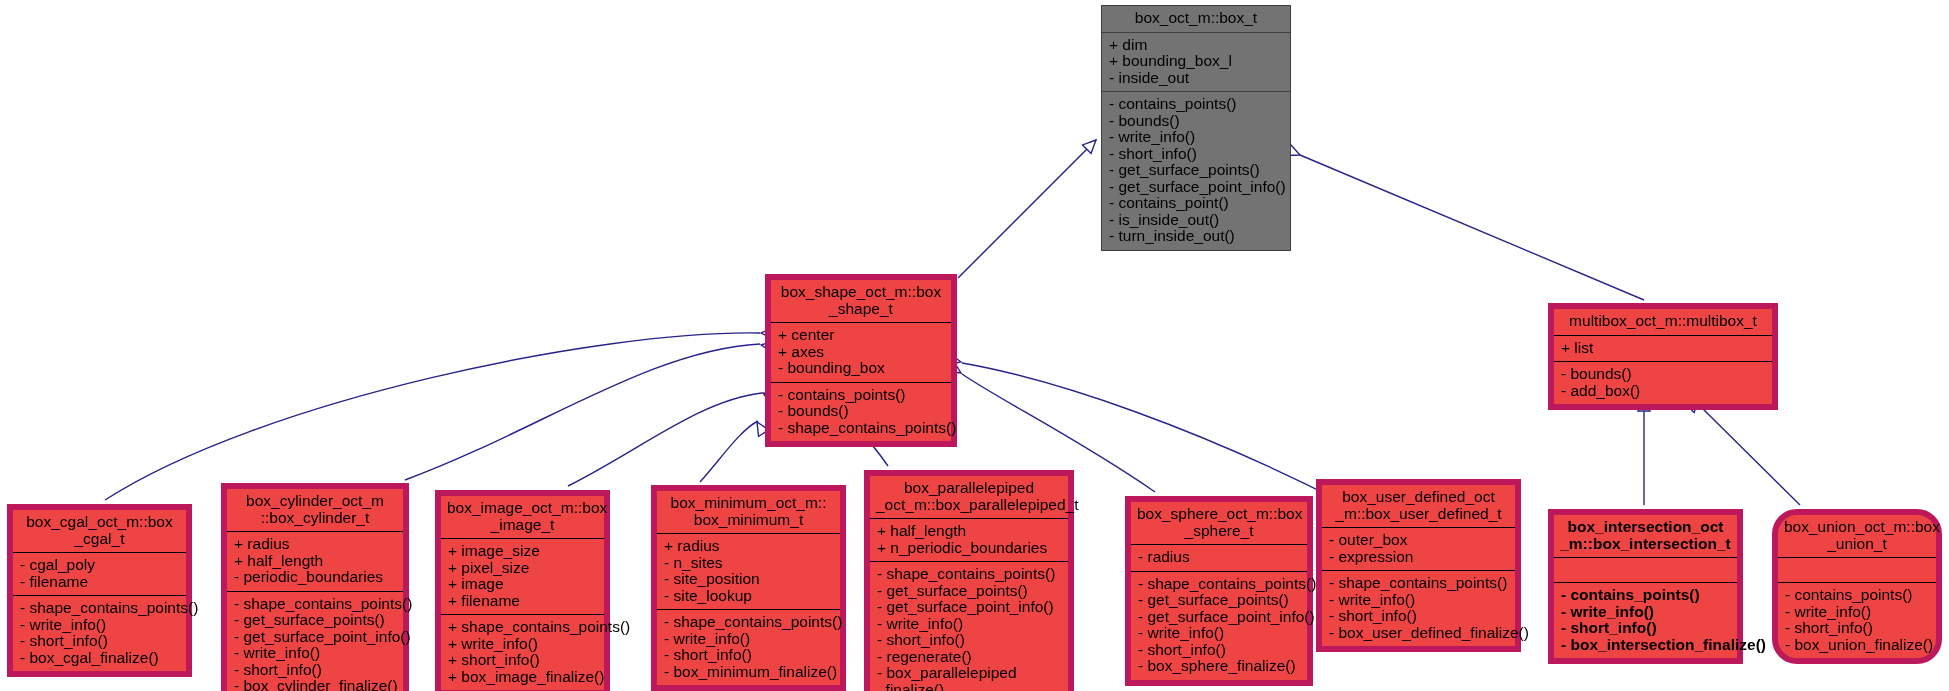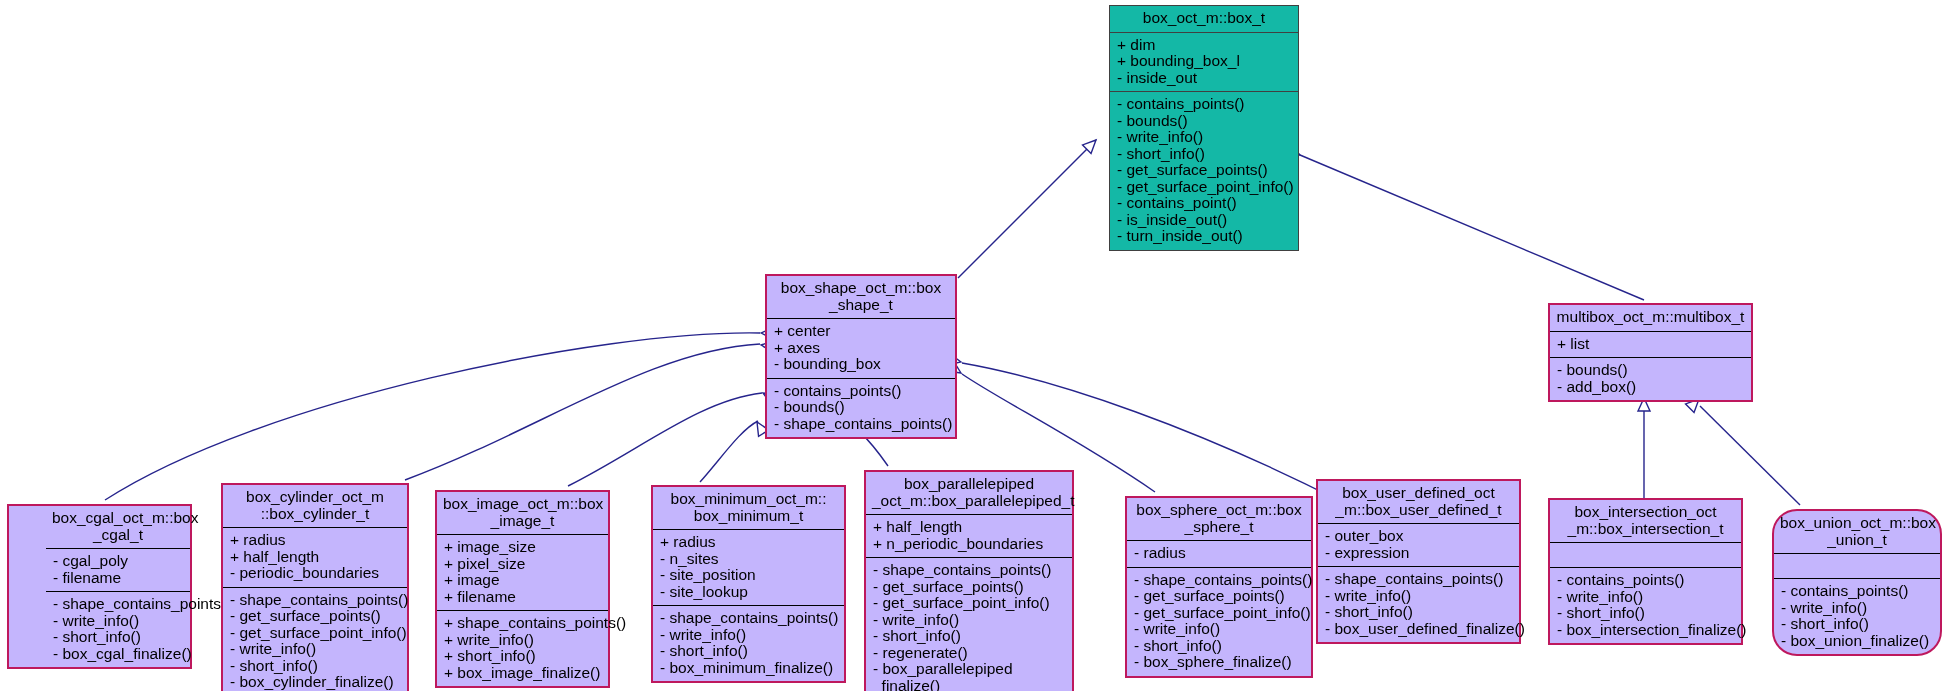--- a/index.html
+++ b/index.html
@@ -21,31 +21,30 @@
     position: absolute;
     left: 0;
     top: 0;
     width: 1949px;
     height: 691px;
     pointer-events: none;
   }
   .uml-class {
     position: absolute;
     box-sizing: border-box;
-    border: 2px solid #be185d;
-    background: #c4b5fd;
+    border: 6px solid #be185d;
+    background: #ef4444;
     font-size: 15.5px;
     line-height: 16.5px;
     color: #000000;
     z-index: 2;
   }
   .uml-class.root {
-    background: #14b8a6;
+    background: #737373;
     border: 1px solid #404040;
-    margin-left: 8px;
   }
   .uml-title {
     text-align: center;
     padding: 4px 6px 5px 6px;
     white-space: pre-line;
   }
   .uml-sep {
     border-top: 1px solid #000000;
     height: 0;
     font-size: 0;
@@ -148,33 +147,33 @@
         <div class="uml-member">+ axes</div>
         <div class="uml-member">- bounding_box</div>
       </div>
       <div class="uml-sep"></div>
       <div class="uml-compartment">
         <div class="uml-member">- contains_points()</div>
         <div class="uml-member">- bounds()</div>
         <div class="uml-member">- shape_contains_points()</div>
       </div>
     </div>
-    <div class="uml-class" style="left: 1548px; top: 303px; width: 205px; min-height: 93px;">
+    <div class="uml-class" style="left: 1548px; top: 303px; width: 230px; min-height: 93px;">
       <div class="uml-title">multibox_oct_m::multibox_t</div>
       <div class="uml-sep"></div>
       <div class="uml-compartment">
         <div class="uml-member">+ list</div>
       </div>
       <div class="uml-sep"></div>
       <div class="uml-compartment">
         <div class="uml-member">- bounds()</div>
         <div class="uml-member">- add_box()</div>
       </div>
     </div>
-    <div class="uml-class" style="left: 7px; top: 504px; width: 185px; min-height: 144px; padding-left: 37px;">
+    <div class="uml-class" style="left: 7px; top: 504px; width: 185px; min-height: 144px;">
       <div class="uml-title">box_cgal_oct_m::box
 _cgal_t</div>
       <div class="uml-sep"></div>
       <div class="uml-compartment">
         <div class="uml-member">- cgal_poly</div>
         <div class="uml-member">- filename</div>
       </div>
       <div class="uml-sep"></div>
       <div class="uml-compartment">
         <div class="uml-member">- shape_contains_points()</div>
@@ -284,21 +283,21 @@
         <div class="uml-member">- expression</div>
       </div>
       <div class="uml-sep"></div>
       <div class="uml-compartment">
         <div class="uml-member">- shape_contains_points()</div>
         <div class="uml-member">- write_info()</div>
         <div class="uml-member">- short_info()</div>
         <div class="uml-member">- box_user_defined_finalize()</div>
       </div>
     </div>
-    <div class="uml-class" style="left: 1548px; top: 498px; width: 195px; min-height: 140px;">
+    <div class="uml-class" style="left: 1548px; top: 509px; width: 195px; min-height: 140px; font-weight: bold;">
       <div class="uml-title">box_intersection_oct
 _m::box_intersection_t</div>
       <div class="uml-sep"></div>
       <div class="uml-compartment empty"></div>
       <div class="uml-sep"></div>
       <div class="uml-compartment">
         <div class="uml-member">- contains_points()</div>
         <div class="uml-member">- write_info()</div>
         <div class="uml-member">- short_info()</div>
         <div class="uml-member">- box_intersection_finalize()</div>

